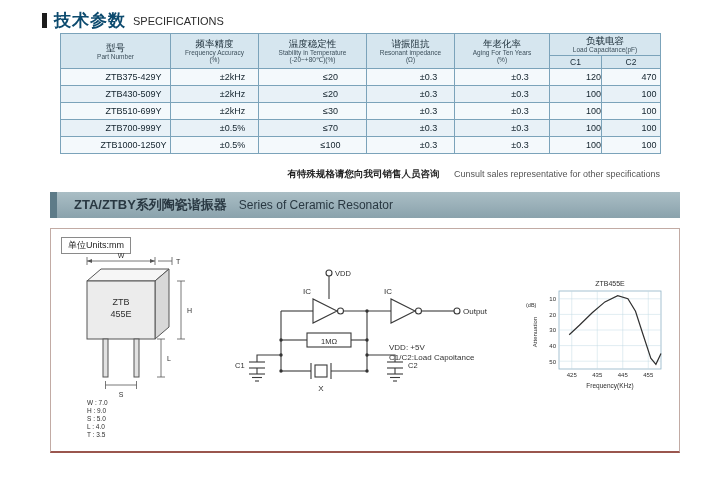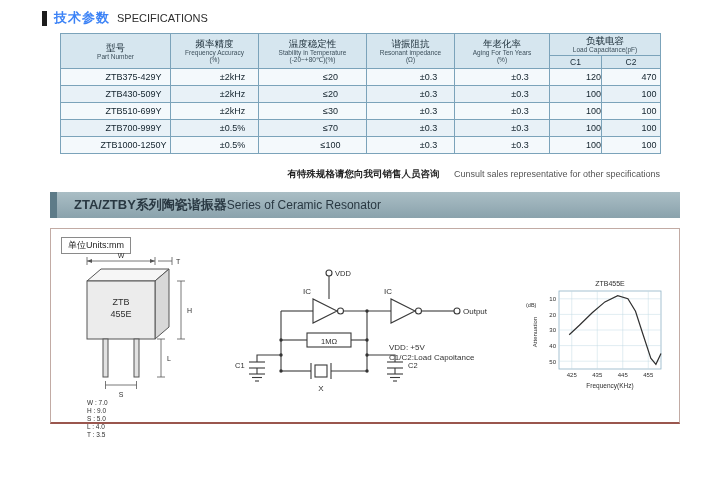--- a/index.html
+++ b/index.html
@@ -3,47 +3,47 @@
 <meta charset="utf-8">
 <style>
   * { margin:0; padding:0; box-sizing:border-box; }
   html,body { background:#ffffff; }
   body { font-family:"Liberation Sans","DejaVu Sans",sans-serif; }
   .page { position:relative; width:723px; height:480px; background:#fff; overflow:hidden; margin:0 auto; }
 
   
   .page-header { position:absolute; left:42px; top:9px; display:flex; align-items:center; gap:7px; }
   .hbar { width:5px; height:15px; background:#1c1c1c; display:inline-block; }
-  .h-zh { font-size:13px; font-weight:bold; color:#3b82f6; letter-spacing:1px; }
+  .h-zh { font-size:17px; font-weight:bold; color:#0c4a6e; letter-spacing:1px; }
   .h-en { font-size:11px; color:#2c2c2c; }
 
   
   .spec-table { position:absolute; left:60px; top:33px; width:600px; border-collapse:collapse; table-layout:fixed; }
   .spec-table th, .spec-table td { border:1px solid #7ba3ba; text-align:center; vertical-align:middle; }
   .spec-table th { background:#d6e6ef; padding:1px 2px; font-weight:normal; }
   .th-zh { font-size:9.5px; color:#172934; line-height:11px; }
   .th-en { font-size:6.5px; color:#3c4f5b; line-height:7.5px; }
   .sub-th { font-size:8.5px; height:12px; color:#172934; }
   .spec-table td { font-size:9px; color:#12222c; height:17px; background:#f4f9fc;padding-left:36px; }
   .spec-table tbody tr:nth-child(even) td { background:#e8f1f7; }
 
   .note-line { position:absolute; right:63px; top:163px; }
   .note-zh { color:#1e1e1e; font-weight:bold; font-size:9.5px; }
   .note-en { color:#555; font-size:9px;margin-left:10px; }
 
   
   .banner { position:absolute; left:50px; top:192px; width:630px; height:26px;
             background:linear-gradient(180deg,#aabec5,#8aa2ac); display:flex; align-items:center;
-            padding-left:24px; gap:0; }
+            padding-left:24px; gap:12px; }
   .banner::before { content:""; position:absolute; left:0; top:0; width:7px; height:26px; background:#5d7b88; }
   .banner-zh { font-size:13px; font-weight:bold; color:#293842; }
   .banner-en { font-size:12px; color:#293842; }
 
   
-  .main-box { position:absolute; left:50px; top:228px; width:630px; height:196px; background:#fff;
+  .main-box { position:absolute; left:50px; top:228px; width:630px; height:225px; background:#fff;
               border:1px solid #c2aba4; border-bottom:2px solid #9a564e; }
   .units-label { position:absolute; left:10px; top:8px; border:1px solid #8a8a8a; padding:1px 6px;
                  font-size:9px; color:#222; background:#fff; }
   .comp-svg  { position:absolute; left:8px;  top:22px; }
   .circ-svg  { position:absolute; left:178px; top:30px; }
   .circ-notes{ position:absolute; left:338px; top:114px; width:172px; font-size:8px; line-height:10px; color:#333; }
   .chart-svg { position:absolute; left:474px; top:46px; }
   svg text { font-family:"Liberation Sans","DejaVu Sans",sans-serif; fill:#2e2e2e; }
 </style>
 </head>

